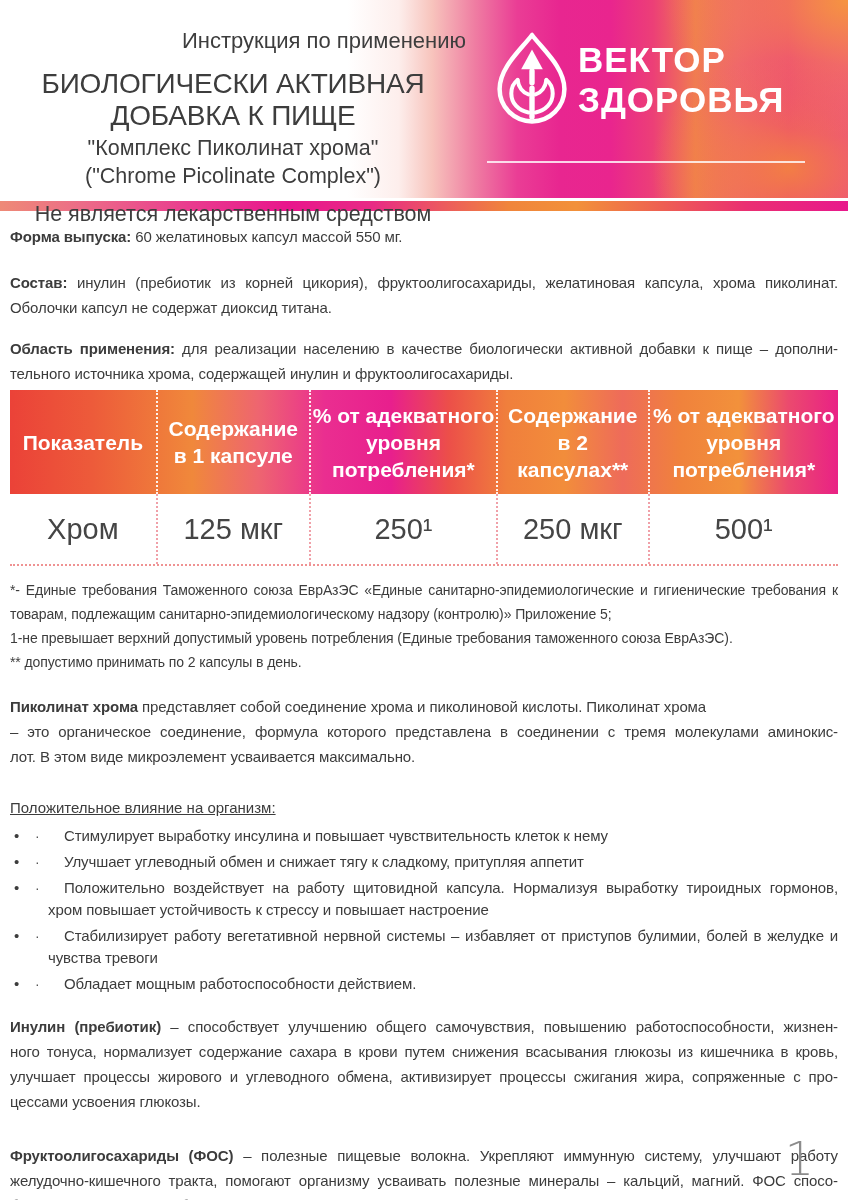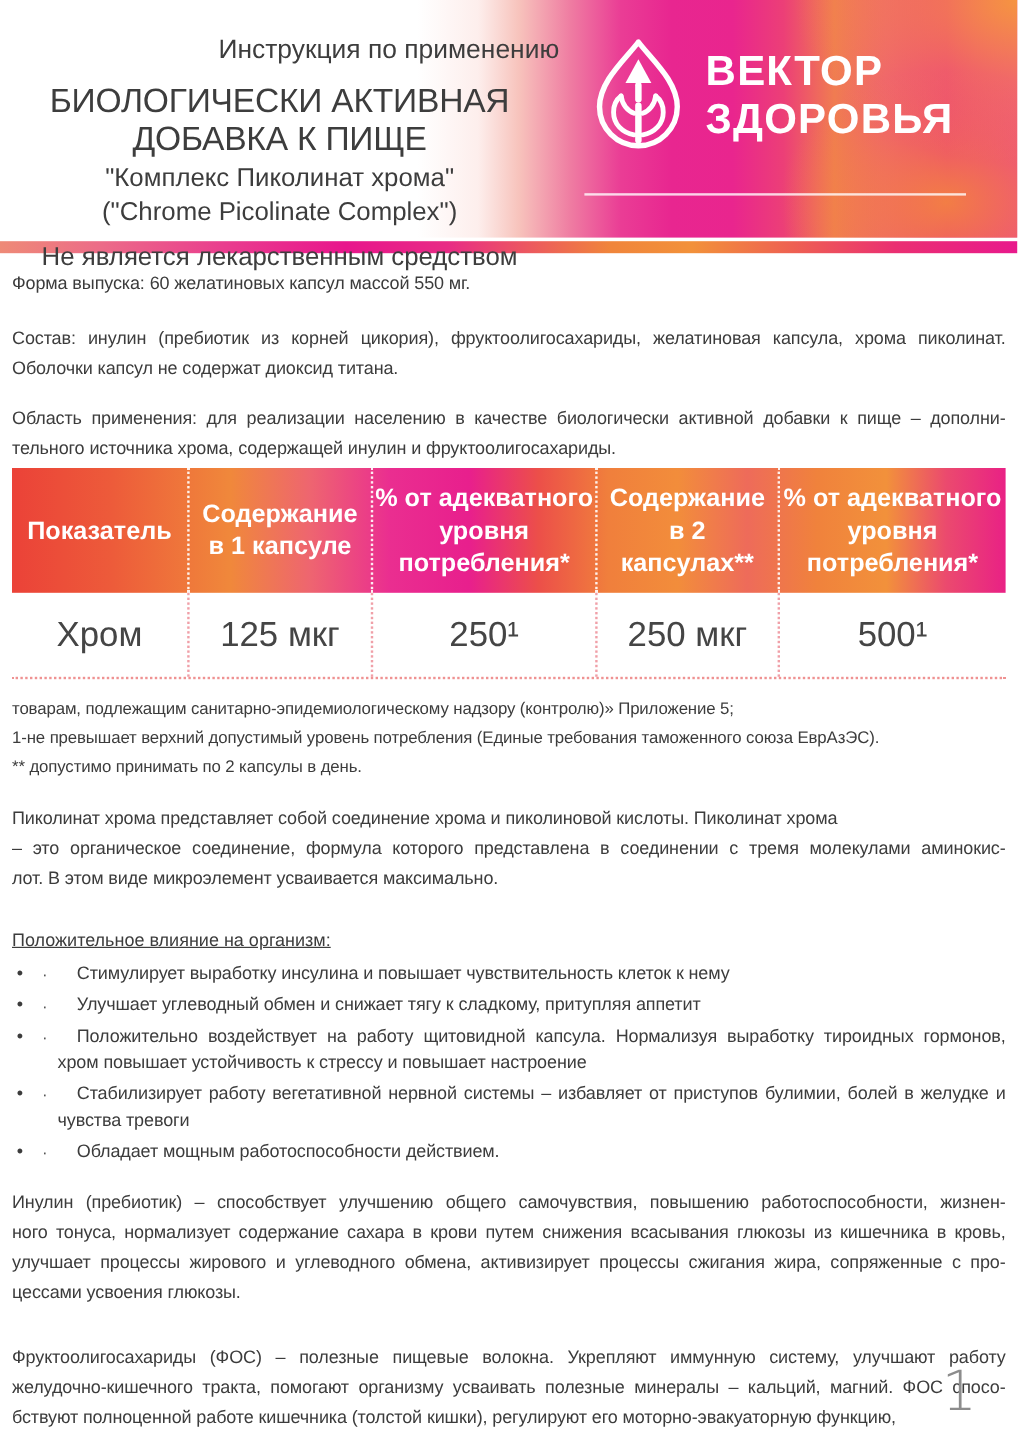--- a/index.html
+++ b/index.html
@@ -17,36 +17,36 @@
       radial-gradient(ellipse 240px 190px at 93% 85%, rgba(244,140,56,0.85) 0%, rgba(244,140,56,0) 58%),
       linear-gradient(to right,#ffffff 0%,#ffffff 41%,#fdeeec 47%,#f7c3bc 51%,#ef7da2 56%,#ea3d95 61%,#e82690 66%,#e9258e 72%,#ec3f77 77%,#f07c51 82%,#ee5a77 87%,#ea2b8f 93%,#ec3d92 100%);
   }
   .hdr-text { position:absolute; left:0; top:28px; width:466px; text-align:center; color:#3d3d3d; }
   .h1 { font-size:22px; margin-bottom:14px;text-align:right; }
   .h2 { font-size:28px; margin-bottom:4px; letter-spacing:-0.2px; }
   .h3 { font-size:21.5px; margin-bottom:3px; }
   .h4 { font-size:21.5px; margin-bottom:13px; }
   .h5 { font-size:21.5px; }
 
-  .logo { position:absolute; left:487px; top:28px; display:flex; align-items:center; gap:11px; color:#ffffff; }
+  .logo { position:absolute; left:487px; top:28px; display:flex; align-items:center; gap:1px; color:#ffffff; }
   .logo svg { width:90px; height:104px; display:block; }
   .logo-text { font-weight:bold; font-size:35px; line-height:40px; letter-spacing:1px; }
   .logo-rule { position:absolute; left:487px; top:161px; width:318px; height:2px; background:rgba(255,255,255,0.8); }
 
   .strip {
     height:10px; margin-top:3px;
     background:linear-gradient(to right,#ee8a77 0%,#ec6b88 10%,#e93d8e 22%,#e8168c 34%,#e82b85 44%,#ec595f 52%,#f0853b 60%,#f2913a 68%,#ee6052 78%,#ea2f72 88%,#e8198c 100%);
   }
 
   
   .content { padding:0 10px; }
   .para { font-size:15px; line-height:25px; letter-spacing:-0.1px; }
   .ln { min-height:25px; }
   .j { text-align:justify; text-align-last:justify; }
-  b { font-weight:normal; }
+  b { font-weight:bold; }
 
   .sec-form { margin-top:13px; }
   .sec-comp { margin-top:21px; }
   .sec-scope { margin-top:16px; }
 
   
   .tbl { margin-top:4px; }
   .thead {
     display:flex; height:104px;
     background:linear-gradient(to right,#eb4238 0%,#ed5b3a 10%,#f0883b 22%,#ee6570 30%,#ea2e90 38%,#e81f8d 46%,#ec4f49 53%,#f07f3c 60%,#f28d3b 67%,#ee6b5a 74%,#f0823c 81%,#f2913b 88%,#eb4a6e 94%,#e92185 100%);
@@ -156,20 +156,21 @@
       <div class="trow">
         <div class="td c0">Хром</div>
         <div class="td c1">125 мкг</div>
         <div class="td c2">250¹</div>
         <div class="td c3">250 мкг</div>
         <div class="td c4">500¹</div>
       </div>
     </div>
 
     <div class="fnotes">
+      <div class="ln j"><span>*- Единые требования Таможенного союза ЕврАзЭС «Единые санитарно-эпидемиологические и гигиенические требования к</span></div>
       <div class="ln"><span>товарам, подлежащим санитарно-эпидемиологическому надзору (контролю)» Приложение 5;</span></div>
       <div class="ln"><span>1-не превышает верхний допустимый уровень потребления (Единые требования таможенного союза ЕврАзЭС).</span></div>
       <div class="ln"><span>** допустимо принимать по 2 капсулы в день.</span></div>
     </div>
 
     <div class="para sec-pico">
       <div class="ln"><b>Пиколинат хрома</b> <span>представляет собой соединение хрома и пиколиновой кислоты. Пиколинат хрома</span></div>
       <div class="ln j"><span>– это органическое соединение, формула которого представлена в соединении с тремя молекулами аминокис-</span></div>
       <div class="ln"><span>лот. В этом виде микроэлемент усваивается максимально.</span></div>
     </div>

